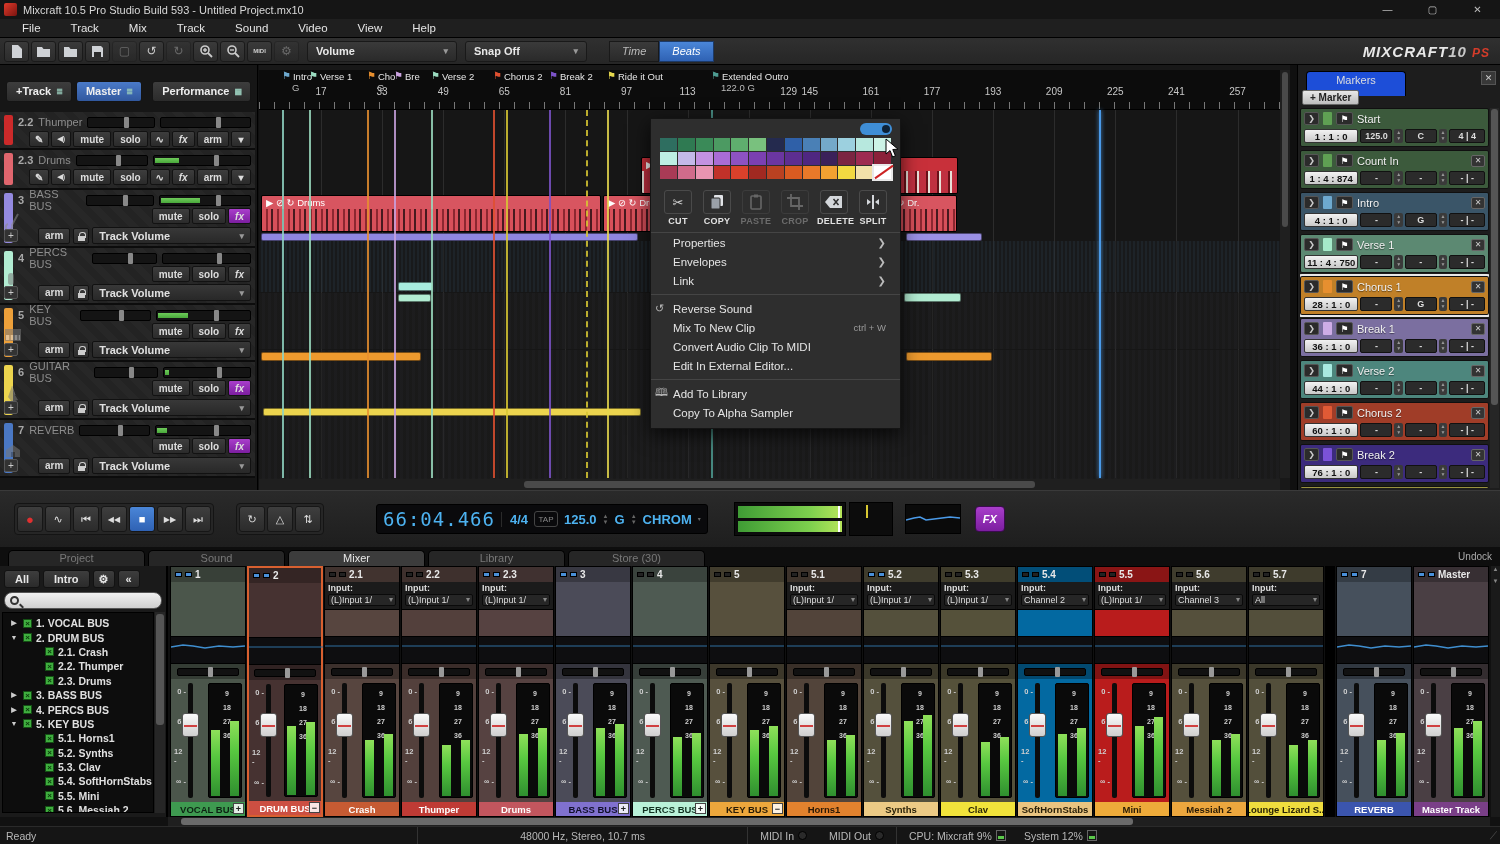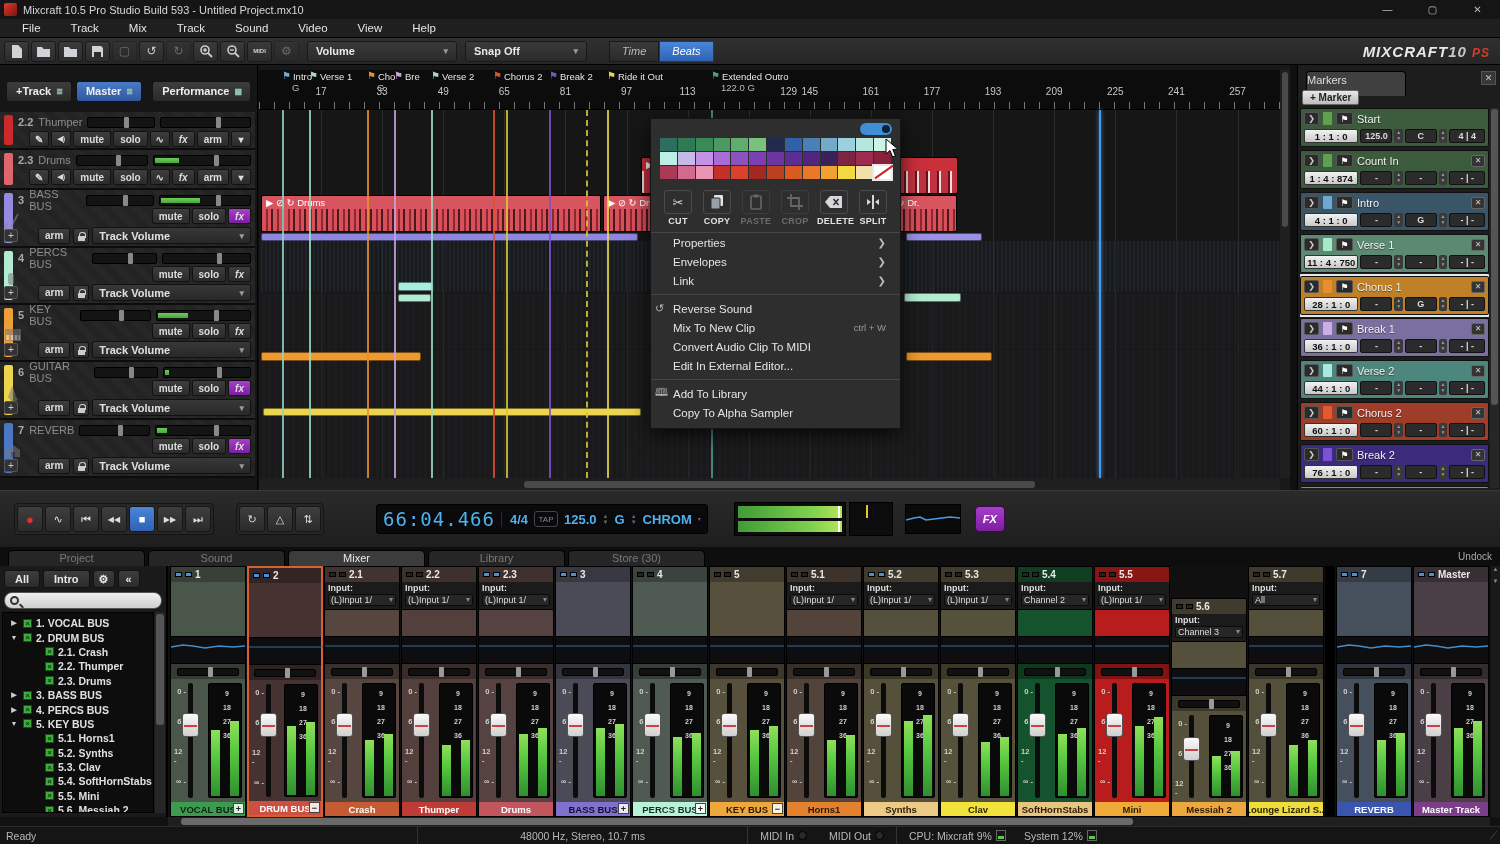--- a/index.html
+++ b/index.html
@@ -107,21 +107,21 @@
   .cact.dis .lb{color:#6c6c6c;}
   .citem{height:19px;display:flex;align-items:center;padding:0 14px 0 22px;color:#e4e4e4;font-size:11.5px;}
   .citem .chev{margin-left:auto;color:#bbb;font-size:10px;}
   .citem .sc{margin-left:auto;color:#9a9a9a;font-size:9.5px;}
   .citem .lic{width:16px;margin-left:-18px;margin-right:2px;color:#b8b8b8;font-size:11px;}
   .csep{height:1px;background:#454545;margin:4px 0;}
   .cursor{position:absolute;left:885px;top:73px;z-index:40;}
 
   
   .markers{position:absolute;left:1297px;top:0;width:203px;height:425px;background:#1d1d1d;border-left:1px solid #000;}
-  .mk-tab{position:absolute;left:8px;top:6px;width:100px;height:25px;background:#404040;border:1px solid #000;border-bottom:none;border-radius:4px 4px 0 0;color:#ddd;text-align:left;line-height:16px;}
+  .mk-tab{position:absolute;left:8px;top:6px;width:100px;height:25px;background:#1d4ed8;border:1px solid #000;border-bottom:none;border-radius:4px 4px 0 0;color:#ddd;text-align:center;line-height:16px;}
   .mk-x{position:absolute;right:4px;top:6px;width:15px;height:14px;background:#383838;border:1px solid #555;color:#ccc;font-size:9px;display:flex;align-items:center;justify-content:center;}
   .mk-add{position:absolute;left:4px;top:25px;height:15px;padding:0 7px;background:linear-gradient(#e8e8e8,#bdbdbd);border:1px solid #666;border-radius:2px;color:#222;font-size:10px;font-weight:bold;line-height:14px;}
   .mk-list{position:absolute;left:2px;right:11px;top:43px;bottom:2px;overflow:hidden;display:flex;flex-direction:column;gap:3px;}
   .mkrow{border:1px solid #101010;border-radius:2px;padding:2px 3px;flex:0 0 auto;}
   .mkrow.sel{outline:2px solid #e8e8e8;}
   .mk1{display:flex;align-items:center;gap:4px;height:15px;}
   .mkexp{width:15px;height:13px;background:#2b2b2b;border:1px solid #555;border-radius:2px;color:#ccc;font-size:8px;display:flex;align-items:center;justify-content:center;}
   .mkchip{width:9px;height:13px;border-radius:1px;}
   .mkflagb{width:17px;height:13px;background:#2b2b2b;border:1px solid #555;border-radius:2px;color:#fff;font-size:9px;display:flex;align-items:center;justify-content:center;}
   .mkname{color:#f0f0f0;font-size:11px;text-shadow:0 1px 1px rgba(0,0,0,.5);}
@@ -1622,21 +1622,21 @@
                 <span>27</span>
                 <span>36</span>
               </div>
               <div class="mbar r" style="height: 52%;"></div>
             </div>
           </div>
           <div class="slabel" style="background: rgb(241, 227, 59); color: rgb(42, 38, 5);">
             <span>Clav</span>
           </div>
         </div>
-        <div class="strip" style="background: #14532d;">
+        <div class="strip" style="background: #0369a1;">
           <div class="sh">
             <span class="led"></span>
             <span class="led"></span>
             <span>5.4</span>
           </div>
           <div class="sinput">
             <div class="l1">Input:</div>
             <div class="l2">
               <span>Channel 2</span>
               <span class="car">▾</span>
@@ -1720,21 +1720,21 @@
                 <span>27</span>
                 <span>36</span>
               </div>
               <div class="mbar r" style="height: 70%;"></div>
             </div>
           </div>
           <div class="slabel" style="background: rgb(238, 171, 58); color: rgb(42, 28, 5);">
             <span>Mini</span>
           </div>
         </div>
-        <div class="strip" style="background: rgb(85, 80, 60); margin-top: 32px;">
+        <div class="strip" style="background: rgb(85, 80, 60);">
           <div class="sh">
             <span class="led"></span>
             <span class="led"></span>
             <span>5.6</span>
           </div>
           <div class="sinput">
             <div class="l1">Input:</div>
             <div class="l2">
               <span>Channel 3</span>
               <span class="car">▾</span>

